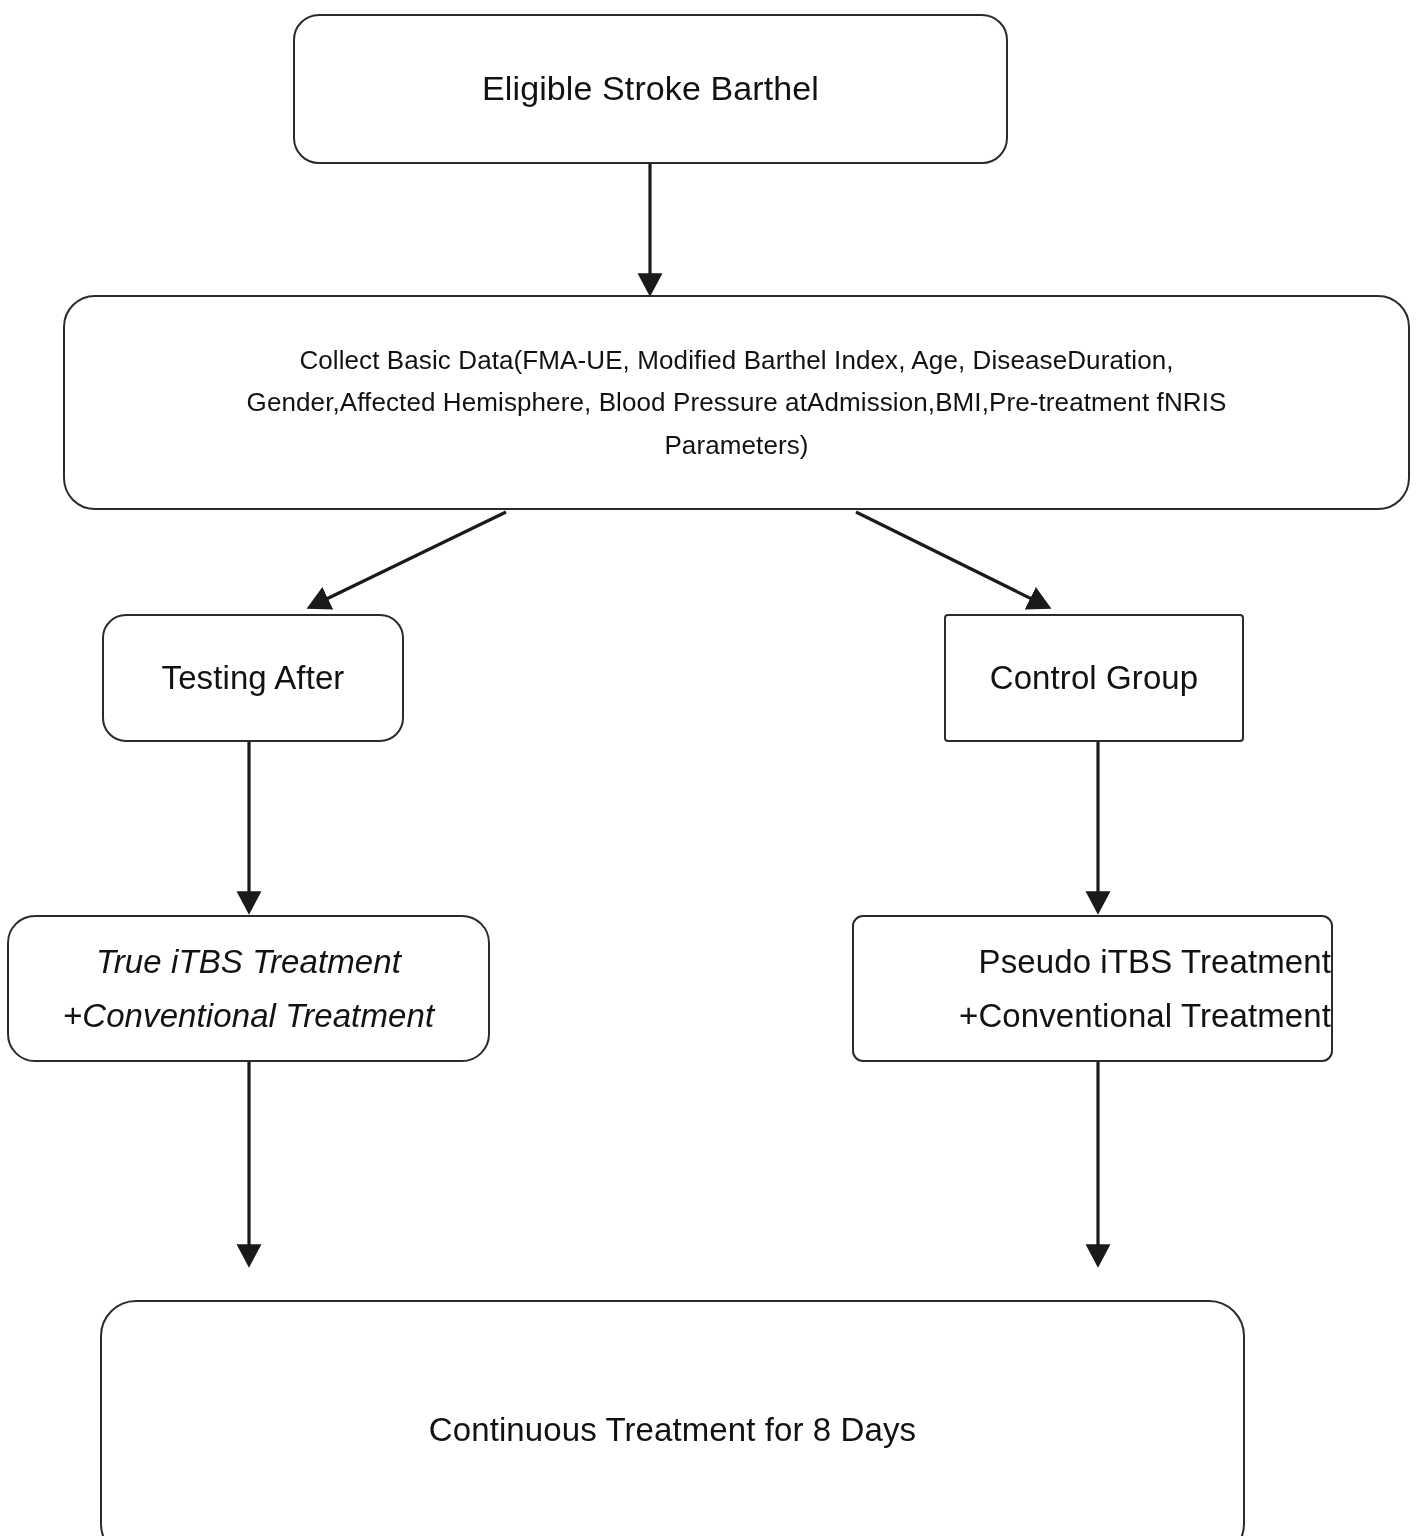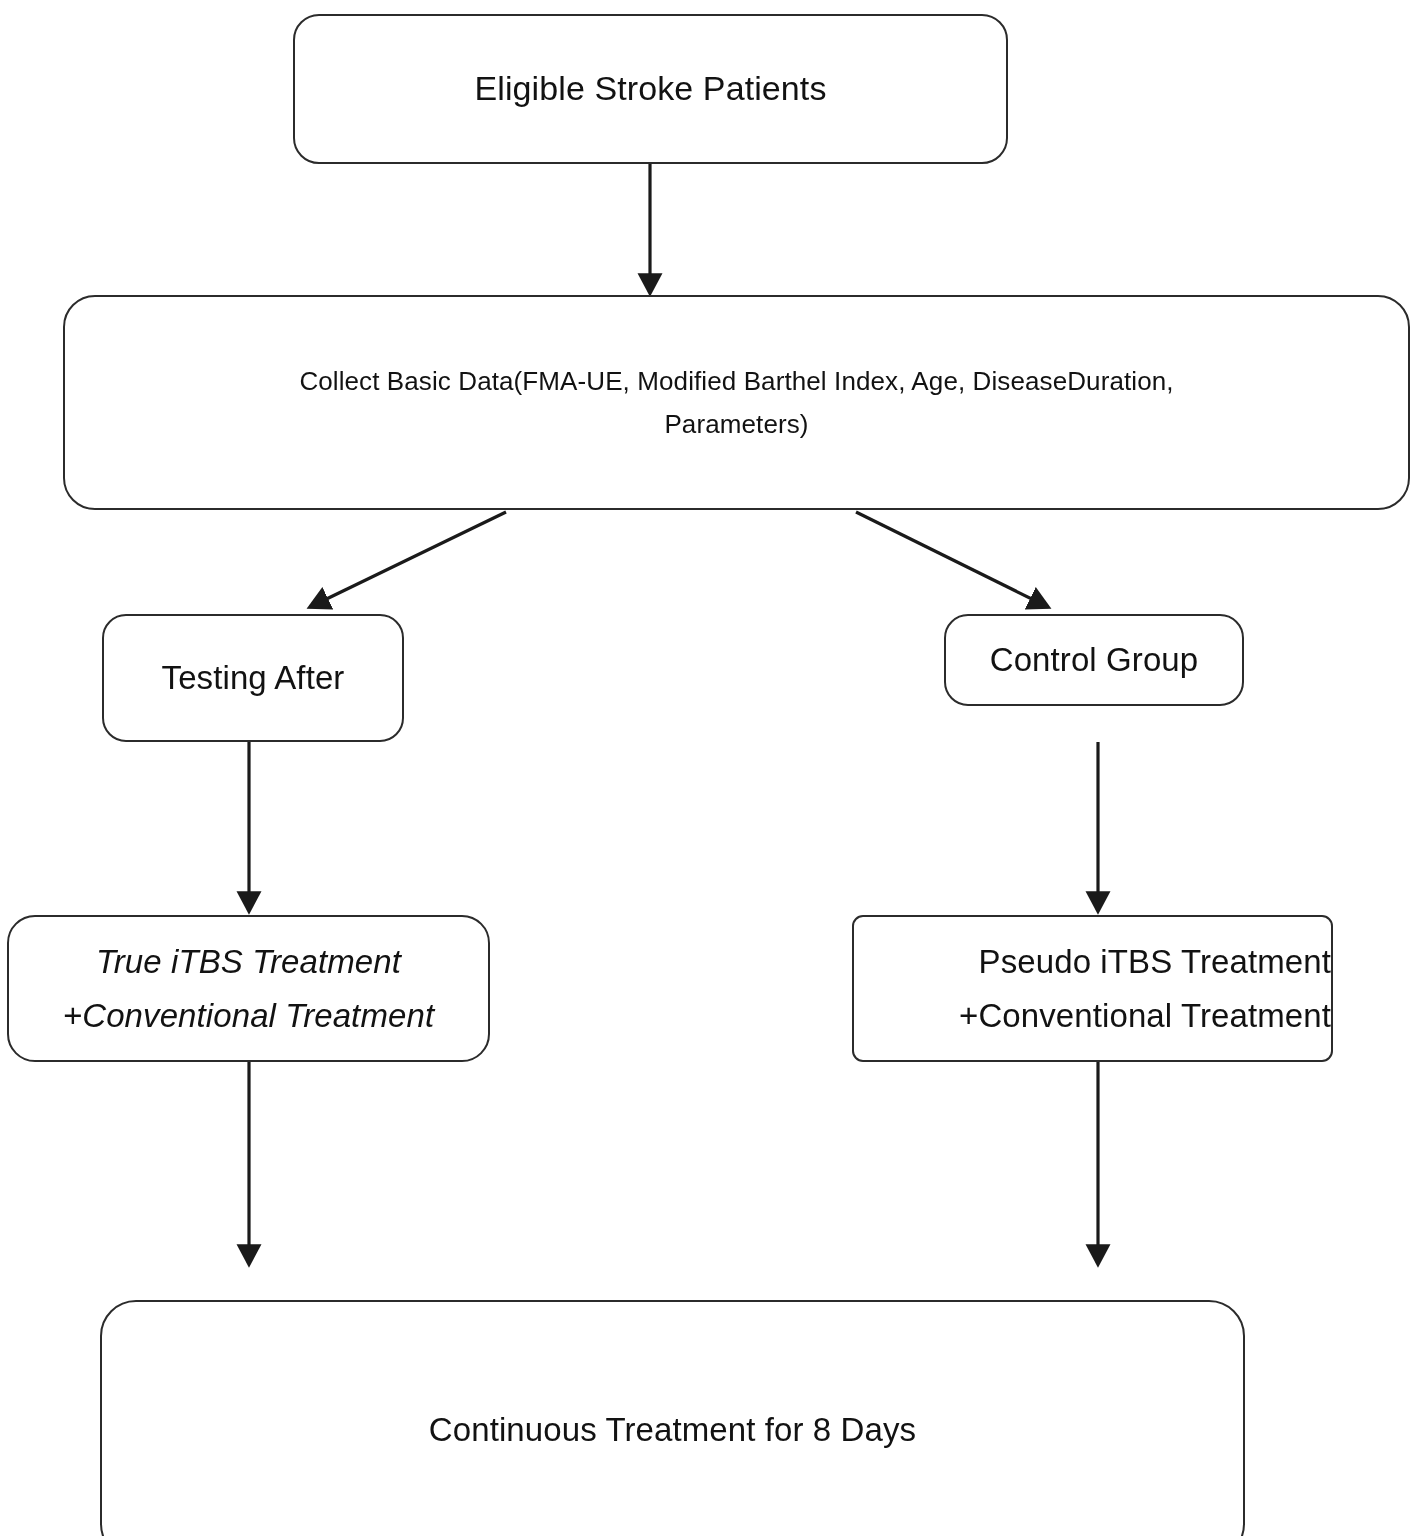--- a/index.html
+++ b/index.html
@@ -53,22 +53,22 @@
   }
   #node-collect .line { white-space: normal; }
   #node-testing {
     left: 102px;  top: 614px;
     width: 302px; height: 128px;
     border-radius: 24px;
     font-size: 33px;
   }
   #node-control {
     left: 944px;  top: 614px;
-    width: 300px; height: 92px;
-    border-radius: 24px;
+    width: 300px; height: 128px;
+    border-radius: 4px;
     font-size: 33px;
   }
   #node-true-itbs {
     left: 7px;    top: 915px;
     width: 483px; height: 147px;
     border-radius: 28px;
     font-size: 33px;
     font-style: italic;
   }
   #node-pseudo-itbs {
@@ -117,25 +117,26 @@
     <line x1="249" y1="742" x2="249" y2="911" stroke="#1a1a1a" stroke-width="3.2" marker-end="url(#arrowhead)"></line>
 
     <line x1="1098" y1="742" x2="1098" y2="911" stroke="#1a1a1a" stroke-width="3.2" marker-end="url(#arrowhead)"></line>
 
     <line x1="249" y1="1062" x2="249" y2="1264" stroke="#1a1a1a" stroke-width="3.2" marker-end="url(#arrowhead)"></line>
 
     <line x1="1098" y1="1062" x2="1098" y2="1264" stroke="#1a1a1a" stroke-width="3.2" marker-end="url(#arrowhead)"></line>
   </svg>
 
   <div class="node" id="node-eligible">
-    <span class="line">Eligible Stroke Patients</span>
+    <span class="line">Eligible Stroke Barthel</span>
   </div>
 
   <div class="node" id="node-collect">
     <span class="line">Collect Basic Data(FMA-UE, Modified Barthel Index, Age, DiseaseDuration,</span>
+    <span class="line">Gender,Affected Hemisphere, Blood Pressure atAdmission,BMI,Pre-treatment fNRIS</span>
     <span class="line">Parameters)</span>
   </div>
 
   <div class="node" id="node-testing">
     <span class="line">Testing After</span>
   </div>
 
   <div class="node" id="node-control">
     <span class="line">Control Group</span>
   </div>

